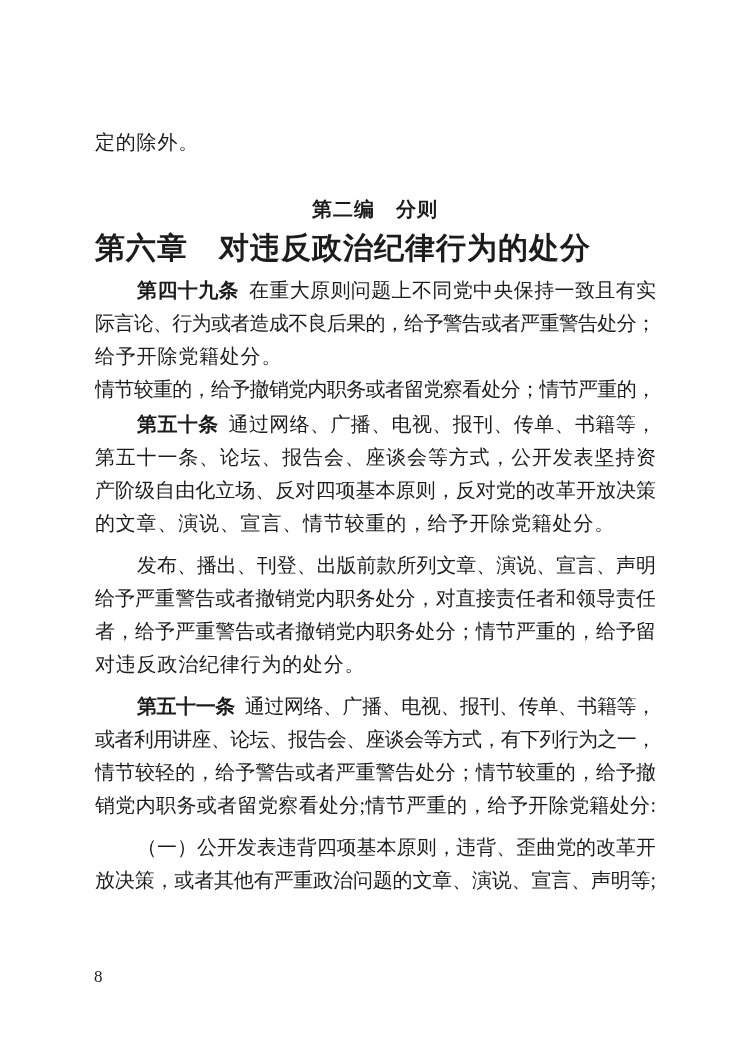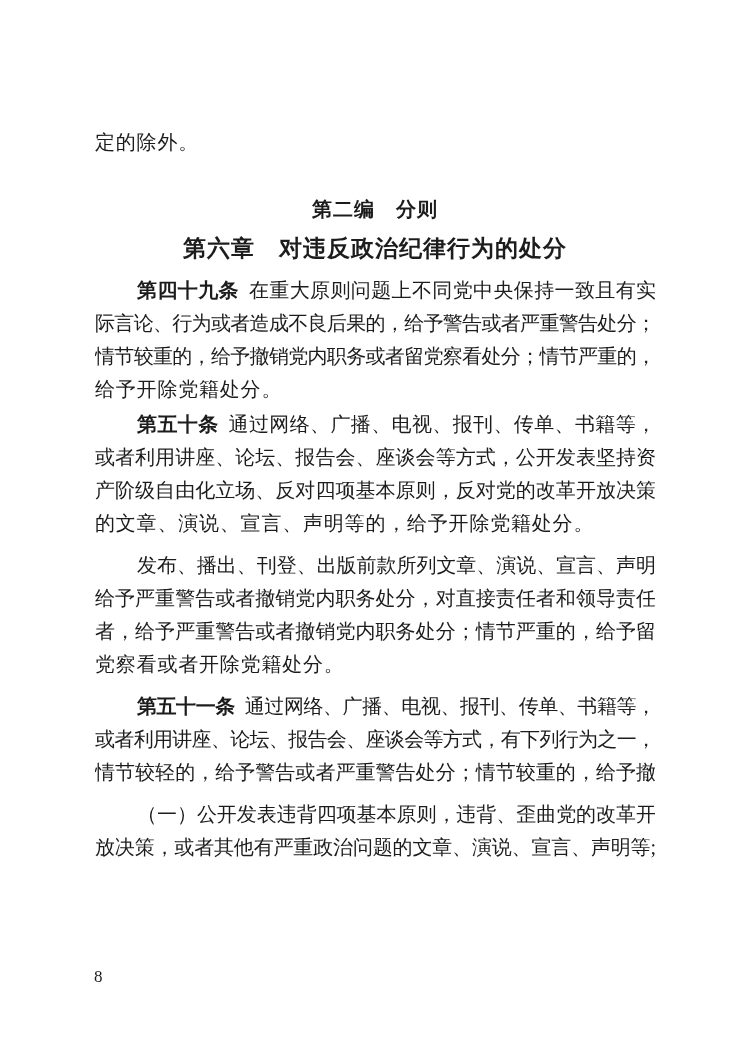--- a/index.html
+++ b/index.html
@@ -28,24 +28,23 @@
     margin: 35px 0 0 0;
     text-align: center;
     font-family: "Liberation Sans", "DejaVu Sans", sans-serif;
     font-weight: bold;
     font-size: 20px;
     line-height: 30px;
     letter-spacing: 1px;
   }
   .chapter-heading {
     margin: 8px 0 0 0;
-    text-align: center;
     font-family: "Liberation Sans", "DejaVu Sans", sans-serif;
     font-weight: bold;
-    font-size: 23px;
+    font-size: 30px;
     line-height: 32px;
     letter-spacing: 1px;
   }
   .body-block { margin-top: 10px; }
   .par { margin: 0; }
   .gap-xs { margin-top: 2px; }
   .gap-sm { margin-top: 9px; }
   .ln {
     font-size: 20px;
     line-height: 33px;
@@ -86,42 +85,43 @@
 
     <h2 class="part-heading">第二编　分则</h2>
 
     <h2 class="chapter-heading">第六章　对违反政治纪律行为的处分</h2>
 
     <div class="body-block">
 
       <div class="par">
         <div class="ln first"><b class="num">第四十九条</b><span>在重大原则问题上不同党中央保持一致且有实</span></div>
         <div class="ln">际言论、行为或者造成不良后果的，给予警告或者严重警告处分；</div>
+        <div class="ln last">给予开除党籍处分。</div>
         <div class="ln">情节较重的，给予撤销党内职务或者留党察看处分；情节严重的，</div>
-        <div class="ln last">给予开除党籍处分。</div>
       </div>
 
       <div class="par gap-xs">
         <div class="ln first"><b class="num">第五十条</b><span>通过网络、广播、电视、报刊、传单、书籍等，</span></div>
-        <div class="ln">或者利用讲座、论坛、报告会、座谈会等方式，公开发表坚持资</div>
+        <div class="ln">第五十一条、论坛、报告会、座谈会等方式，公开发表坚持资</div>
         <div class="ln">产阶级自由化立场、反对四项基本原则，反对党的改革开放决策</div>
-        <div class="ln last">的文章、演说、宣言、声明等的，给予开除党籍处分。</div>
+        <div class="ln last">的文章、演说、宣言、情节较重的，给予开除党籍处分。</div>
       </div>
 
       <div class="par gap-sm">
         <div class="ln first">发布、播出、刊登、出版前款所列文章、演说、宣言、声明</div>
         <div class="ln">给予严重警告或者撤销党内职务处分，对直接责任者和领导责任</div>
         <div class="ln">者，给予严重警告或者撤销党内职务处分；情节严重的，给予留</div>
-        <div class="ln last">党察看或者开除党籍处分。</div>
+        <div class="ln last">对违反政治纪律行为的处分。</div>
       </div>
 
       <div class="par gap-sm">
         <div class="ln first"><b class="num">第五十一条</b><span>通过网络、广播、电视、报刊、传单、书籍等，</span></div>
         <div class="ln">或者利用讲座、论坛、报告会、座谈会等方式，有下列行为之一，</div>
         <div class="ln">情节较轻的，给予警告或者严重警告处分；情节较重的，给予撤</div>
+        <div class="ln">销党内职务或者留党察看处分;情节严重的，给予开除党籍处分:</div>
       </div>
 
       <div class="par gap-sm">
         <div class="ln first">（一）公开发表违背四项基本原则，违背、歪曲党的改革开</div>
         <div class="ln">放决策，或者其他有严重政治问题的文章、演说、宣言、声明等;</div>
       </div>
 
 
     </div>
   </div>

